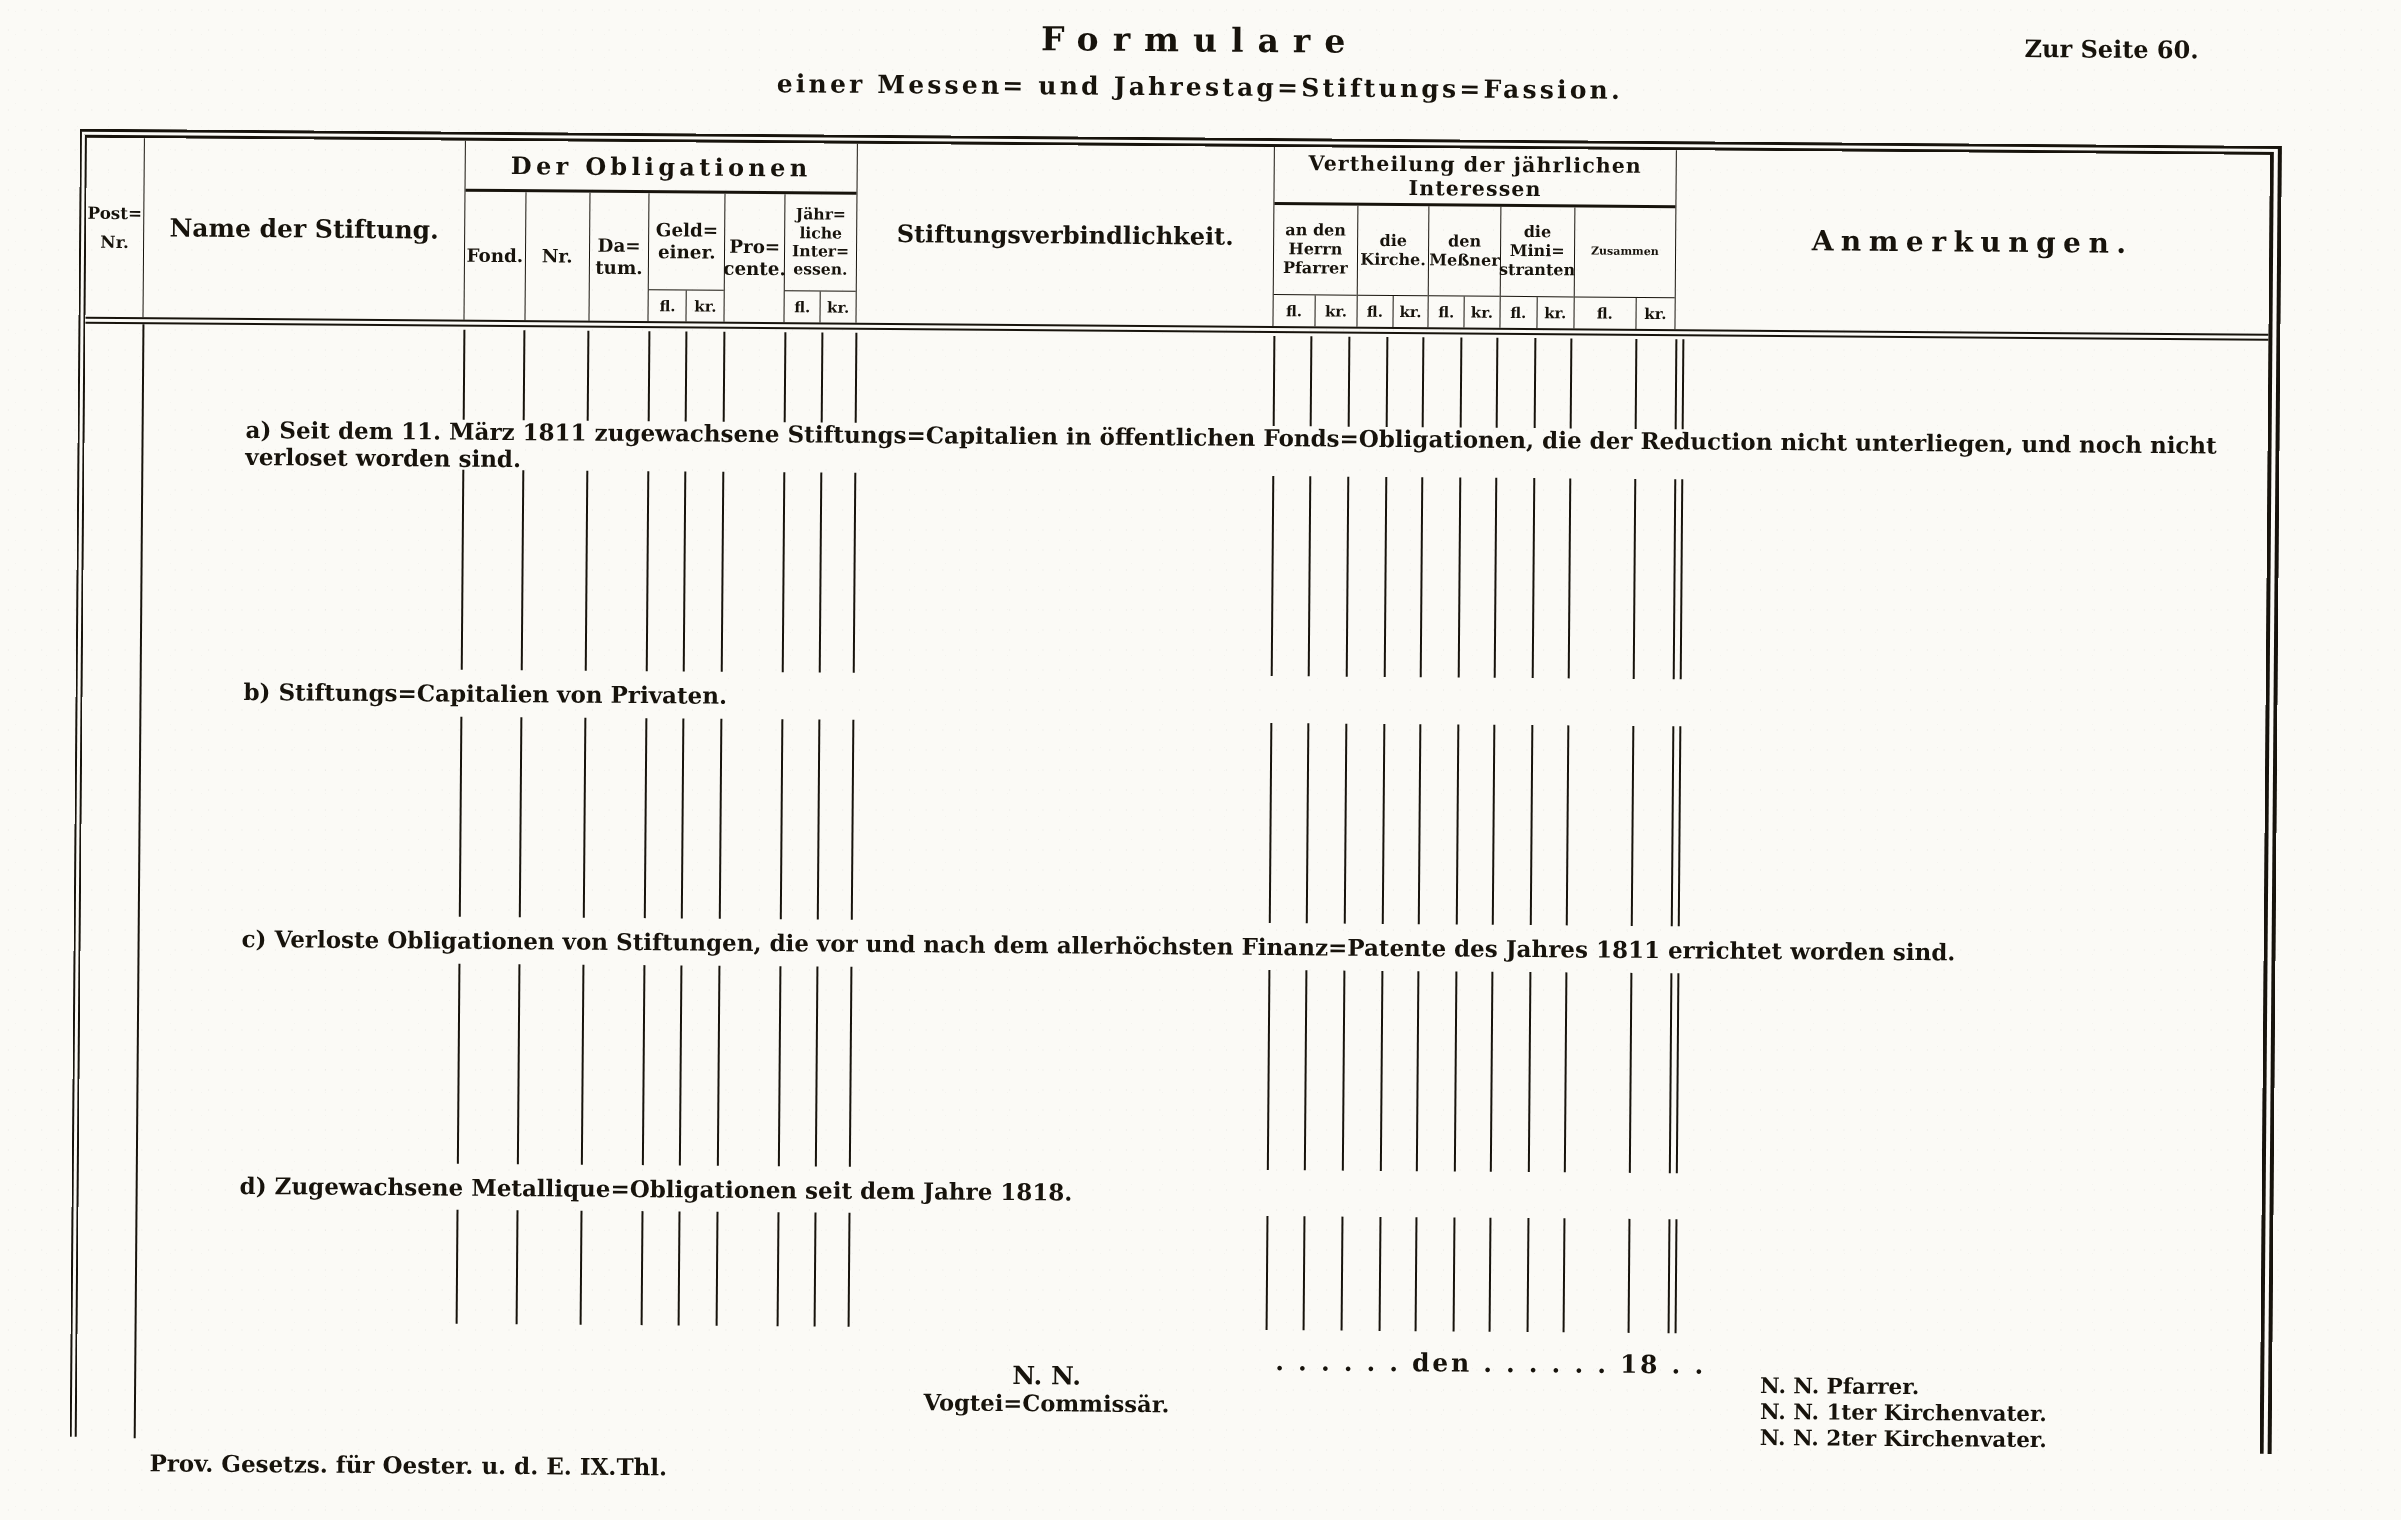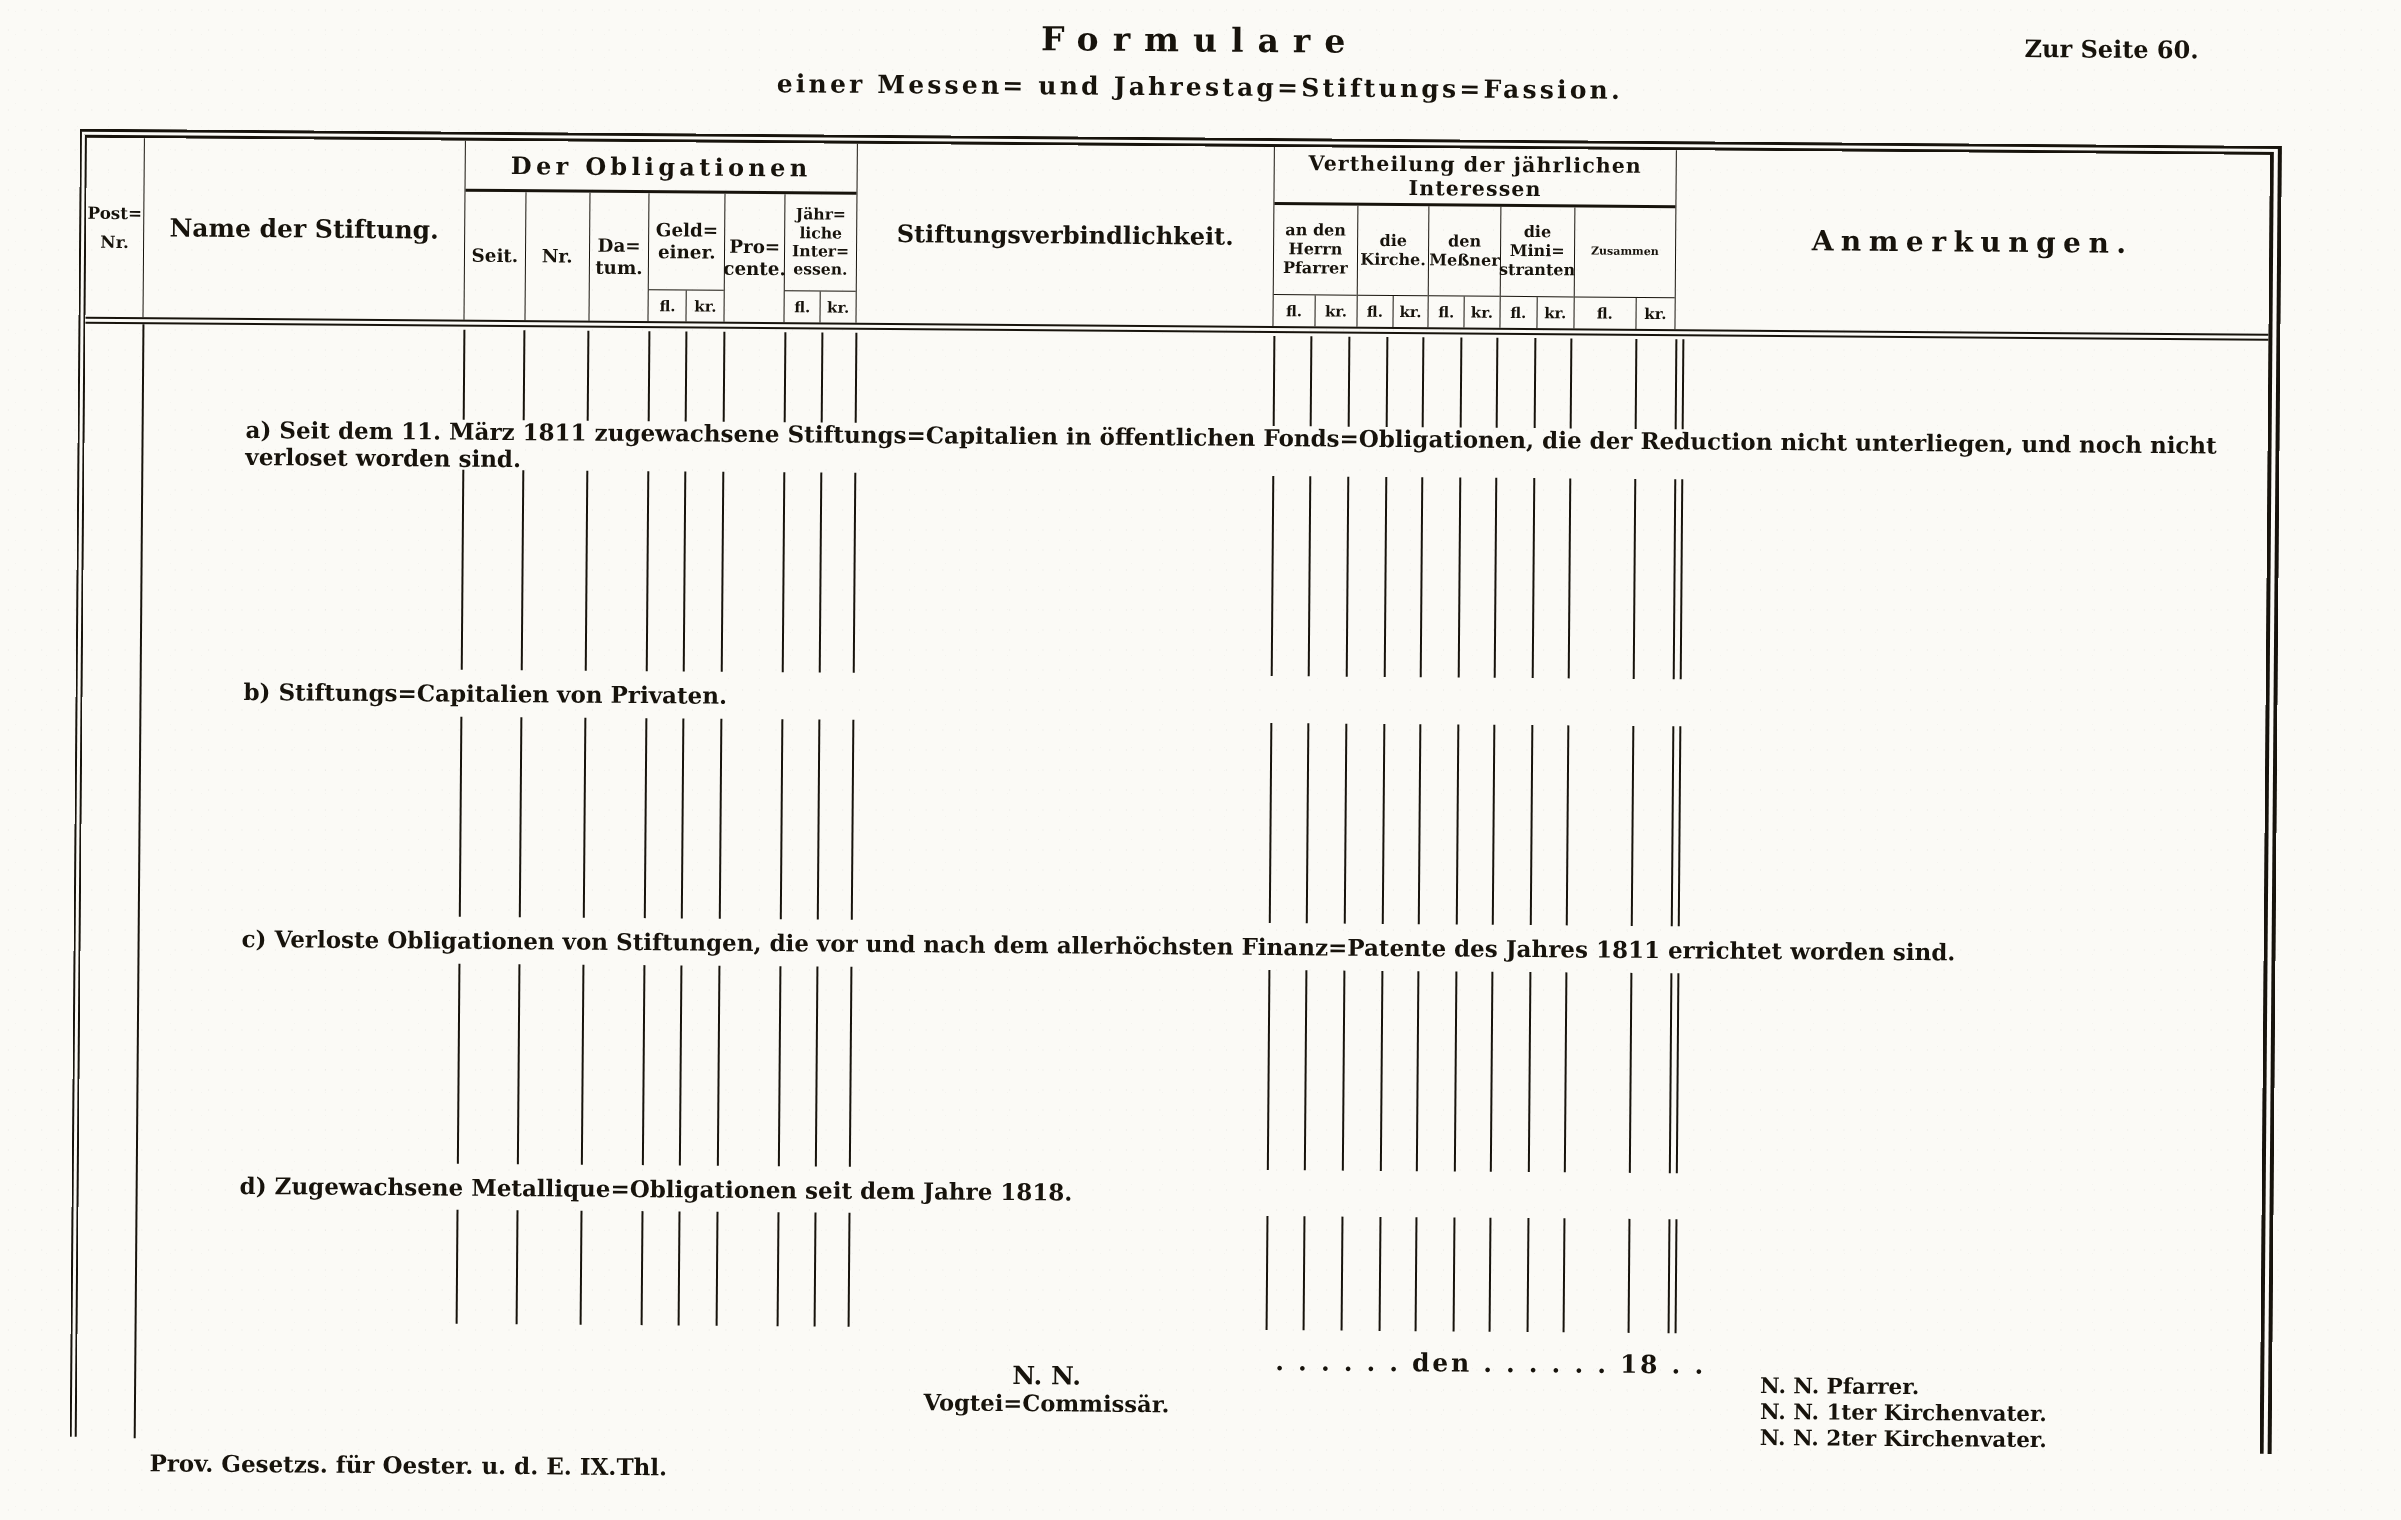--- a/index.html
+++ b/index.html
@@ -96,21 +96,21 @@
 
       <div class="hcol postnr first ml">Post=
 Nr.</div>
 
       <div class="hcol namecol">Name der Stiftung.</div>
 
       <div class="hgroup oblig">
         <div class="group-label">Der Obligationen</div>
         <div class="subrow">
           <div class="sub first w-fond">
-            <div class="lbl fs34">Seit.</div>
+            <div class="lbl fs34">Fond.</div>
           </div>
           <div class="sub w-nr">
             <div class="lbl fs34">Nr.</div>
           </div>
           <div class="sub w-datum">
             <div class="lbl fs34 ml">Da=
 tum.</div>
           </div>
           <div class="sub w-geld">
             <div class="lbl fs34 ml">Geld=

